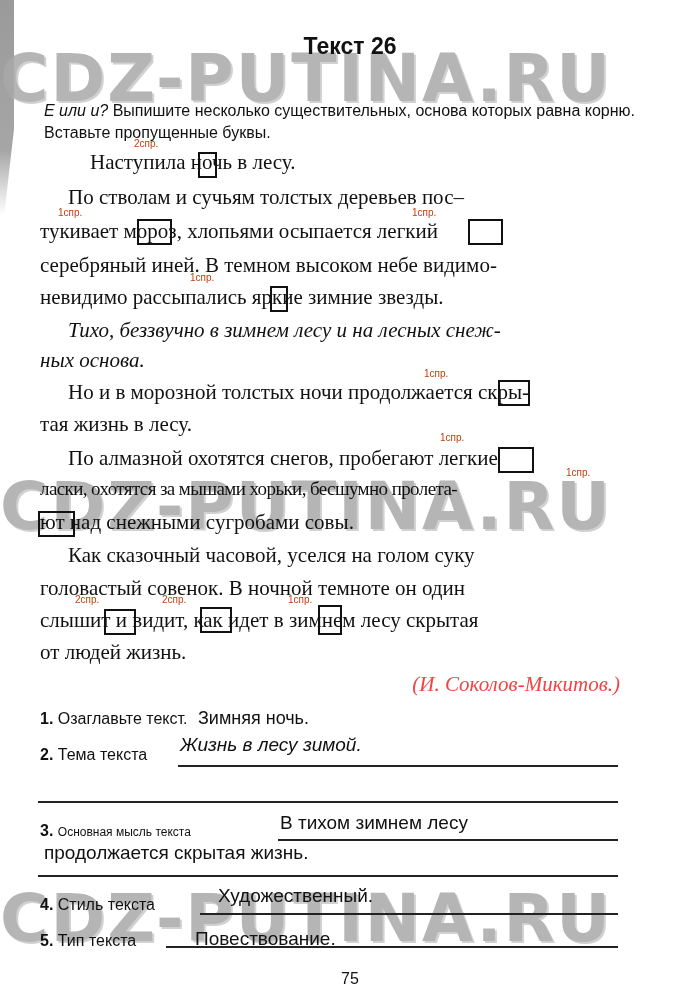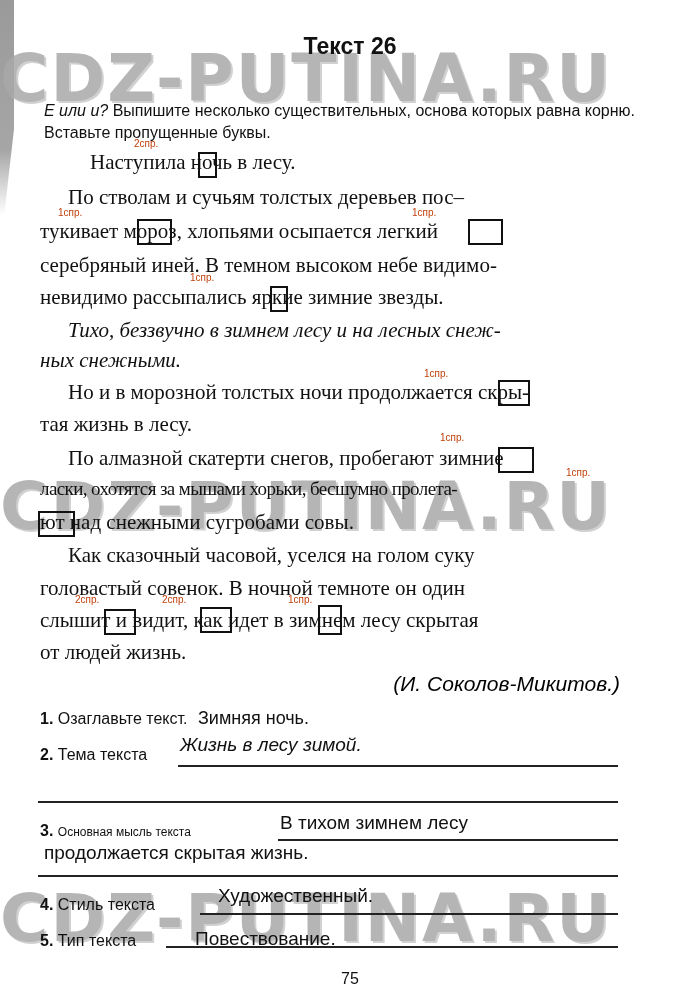--- a/index.html
+++ b/index.html
@@ -36,21 +36,21 @@
   }
   .para.italic { font-style:italic; }
   .ann {
     position:absolute; font-family:Liberation Sans, sans-serif; font-size:10px; color:#c2410c;
   }
   .box {
     position:absolute; border:2px solid #111; height:22px;
   }
   .author {
     position:absolute; top:672px; right:80px;
-    font-family:Liberation Sans, sans-serif; font-style:italic; font-size:21px; color:#000000;
+    font-family:Liberation Serif, serif; font-style:italic; font-size:21px; color:#ef4444;
   }
   .q {
     position:absolute; left:40px; font-family:"Liberation Sans", sans-serif; font-size:16px; color:#111; white-space:nowrap;
   }
   .q .num { font-weight:bold; }
   .ans { font-family:"Liberation Sans", sans-serif; font-size:19px; color:#111; position:absolute; white-space:nowrap; }
   .uline { position:absolute; height:2px; background:#222; }
   .pagenum {
     position:absolute; top:970px; left:0; width:700px; text-align:center;
     font-family:"Liberation Sans", sans-serif; font-size:16px; color:#111;
@@ -72,24 +72,24 @@
     <div class="task">
       <i>Е или и?</i><span> Выпишите несколько существительных, основа которых равна корню. Вставьте пропущенные буквы.</span>
     </div>
 
     <div class="para" style="top:150px; left:90px;">Наступила ночь в лесу.</div>
     <div class="para" style="top:185px; left:68px;">По стволам и сучьям толстых деревьев пос–</div>
     <div class="para" style="top:219px; left:40px;">тукивает мороз, хлопьями осыпается легкий</div>
     <div class="para" style="top:253px; left:40px;">серебряный иней. В темном высоком небе видимо-</div>
     <div class="para" style="top:285px; left:40px;">невидимо рассыпались яркие зимние звезды.</div>
     <div class="para italic" style="top:318px; left:68px;">Тихо, беззвучно в зимнем лесу и на лесных снеж-</div>
-    <div class="para italic" style="top:348px; left:40px;">ных снежными.</div>
+    <div class="para italic" style="top:348px; left:40px;">ных основа.</div>
     <div class="para" style="top:380px; left:68px;">Но и в морозной толстых ночи продолжается скры-</div>
     <div class="para" style="top:412px; left:40px;">тая жизнь в лесу.</div>
-    <div class="para" style="top:446px; left:68px;">По алмазной скатерти снегов, пробегают зимние</div>
+    <div class="para" style="top:446px; left:68px;">По алмазной охотятся снегов, пробегают легкие</div>
     <div class="para" style="top:478px; left:40px; font-size:19px; letter-spacing:-0.6px;">ласки, охотятся за мышами хорьки, бесшумно пролета-</div>
     <div class="para" style="top:510px; left:40px;">ют над снежными сугробами совы.</div>
     <div class="para" style="top:543px; left:68px;">Как сказочный часовой, уселся на голом суку</div>
     <div class="para" style="top:576px; left:40px;">головастый совенок. В ночной темноте он один</div>
     <div class="para" style="top:608px; left:40px;">слышит и видит, как идет в зимнем лесу скрытая</div>
     <div class="para" style="top:640px; left:40px;">от людей жизнь.</div>
 
     <span class="ann" style="top:138px; left:134px;">2спр.</span>
     <div class="box" style="top:152px; left:198px; width:15px;"></div>
 

